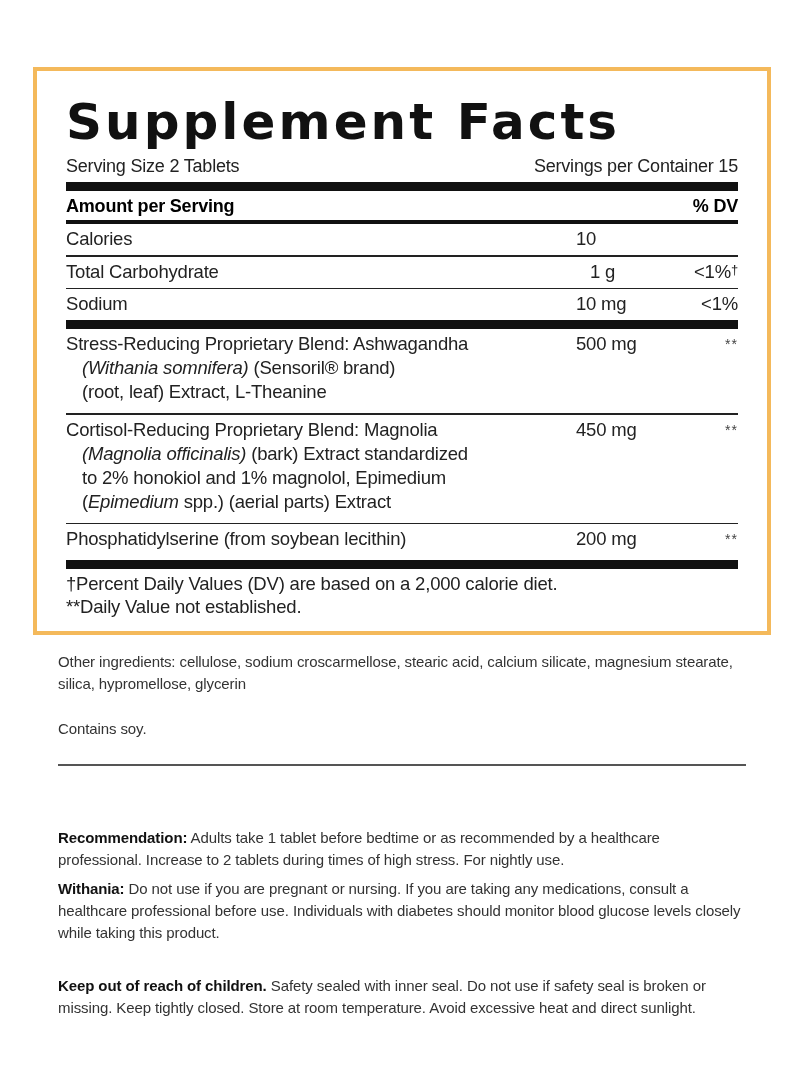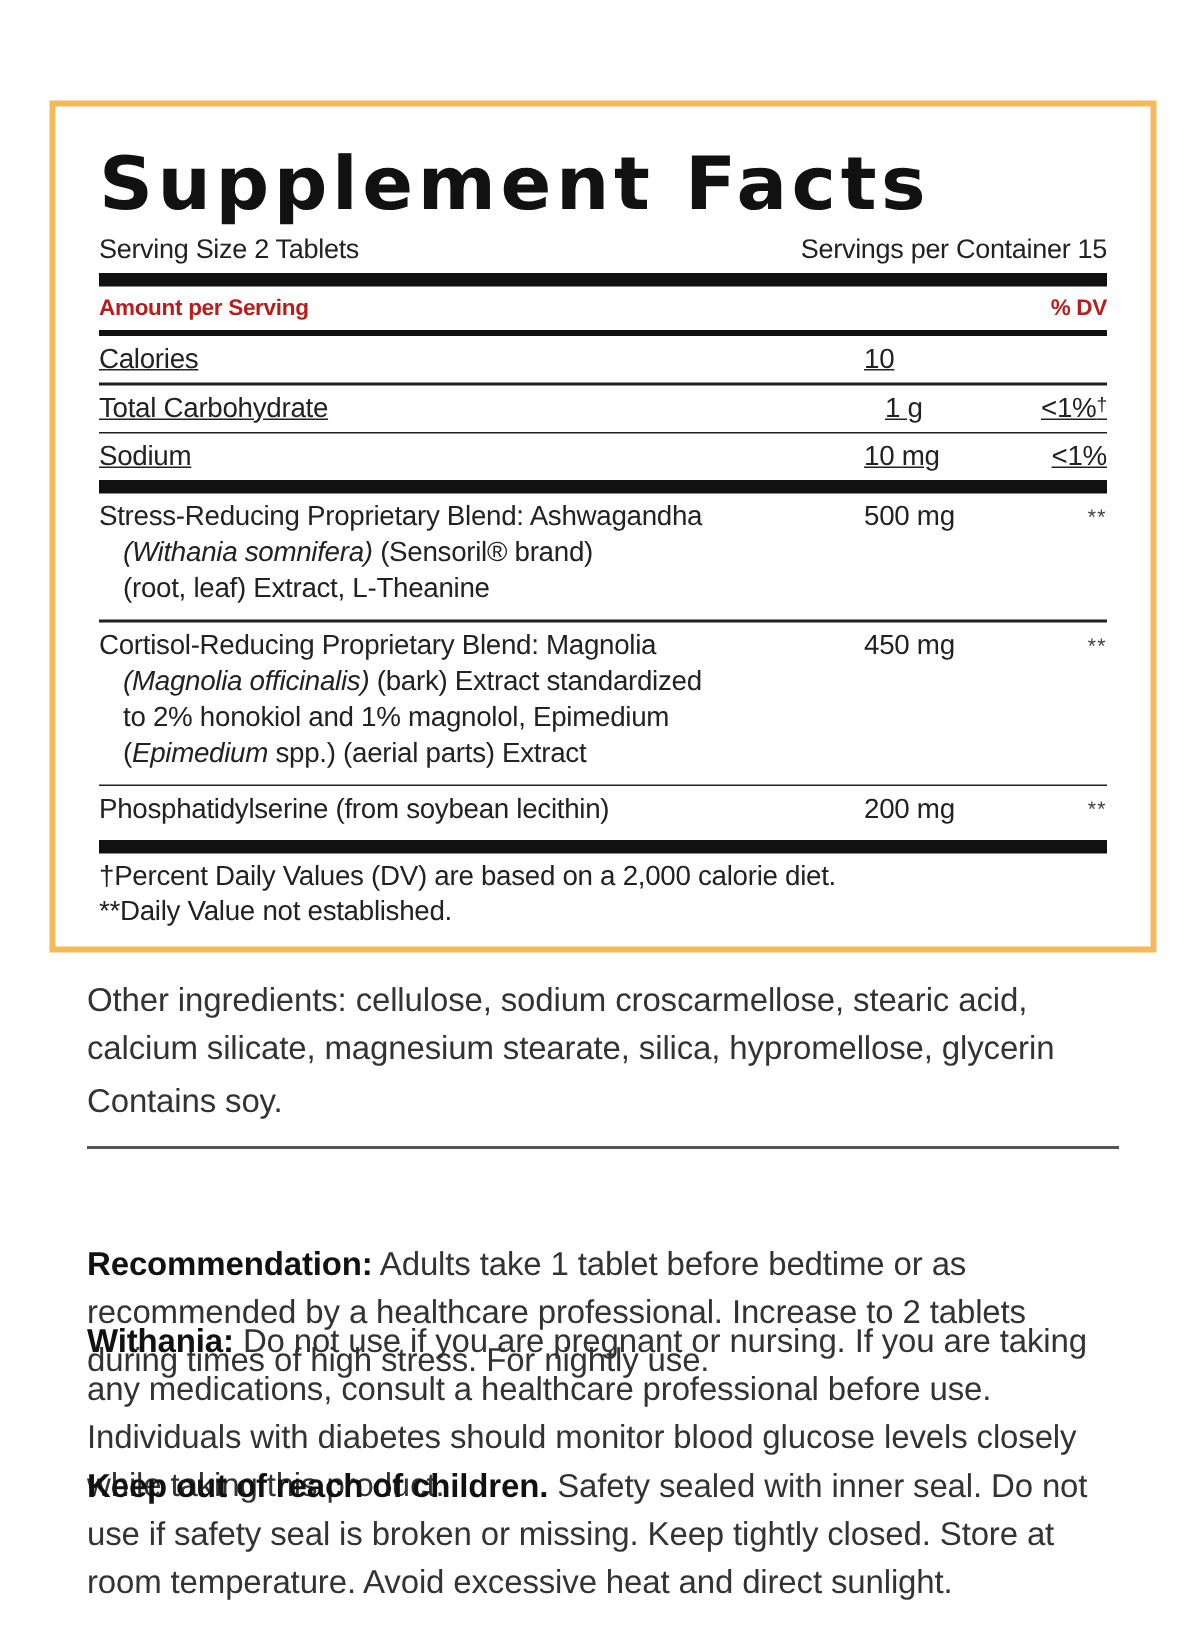--- a/index.html
+++ b/index.html
@@ -14,28 +14,28 @@
   .serv { display: flex; justify-content: space-between; font-size: 18px; color: #222;
           margin-top: 8px; line-height: 22px; letter-spacing: -0.2px; }
   .bar-thick { height: 9px; background: #111; }
   .bar-med { height: 4px; background: #111; }
   .bar-thin { height: 1.5px; background: #222; }
   .row { display: flex; align-items: flex-start; font-size: 18.5px; line-height: 24px;
          color: #222; letter-spacing: -0.2px; }
   .row .name { flex: 1; }
   .row .amt { width: 100px; text-align: left; }
   .row .dv { width: 62px; text-align: right; }
-  .hdr { font-weight: bold; font-size: 15px; padding: 3px 0 2px 0; color: #b91c1c; }
-  .simple { padding: 3px 0 4px 0; text-decoration: underline; }
+  .hdr { font-weight: bold; font-size: 18px; padding: 3px 0 2px 0; color: #000000; }
+  .simple { padding: 3px 0 4px 0; }
   .blend { padding: 3px 0 9px 0; }
   .blend .name .cont { padding-left: 16px; display: block; }
   .stars { color: #444; font-size: 14px; letter-spacing: 1px; }
   .dagger { font-size: 13px; vertical-align: top; position: relative; top: -2px; }
   .foot { font-size: 18.5px; line-height: 23px; margin-top: 3px; color: #222; letter-spacing: -0.2px; }
-  .below { position: absolute; left: 58px; right: 54px; font-size: 22px; line-height: 32px; color: #333; letter-spacing: -0.1px; }
+  .below { position: absolute; left: 58px; right: 54px; font-size: 15px; line-height: 22px; color: #333; letter-spacing: -0.1px; }
   .below p { margin: 0; }
   .below b { color: #111; }
   .divider { position: absolute; left: 58px; right: 54px; top: 764px; height: 1.5px; background: #555; }
 </style>
 </head>
 <body>
 
 <div class="panel">
   <div class="inner">
     <div class="title">Supplement Facts</div>

